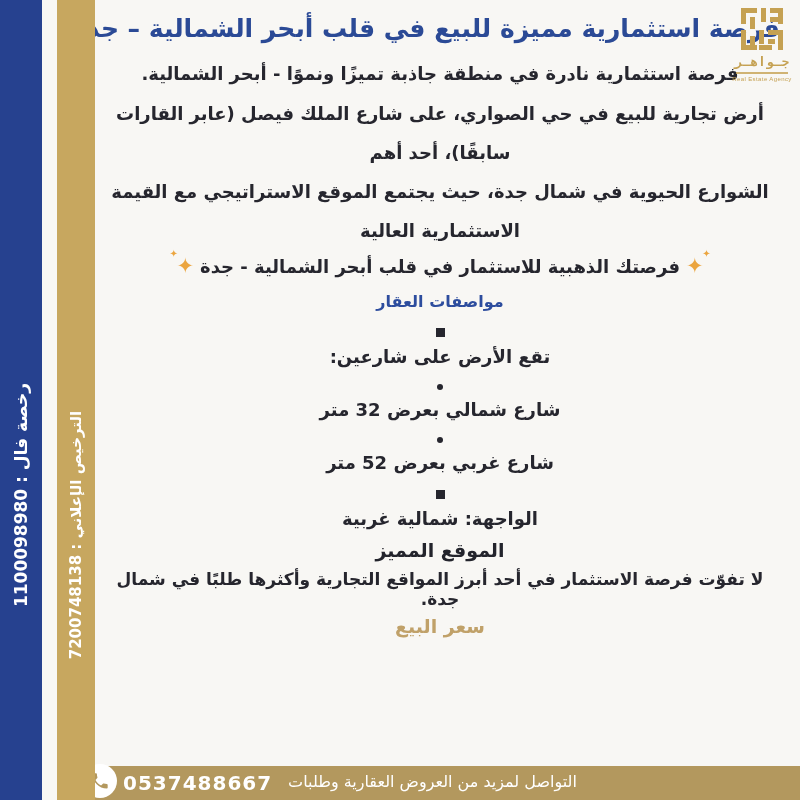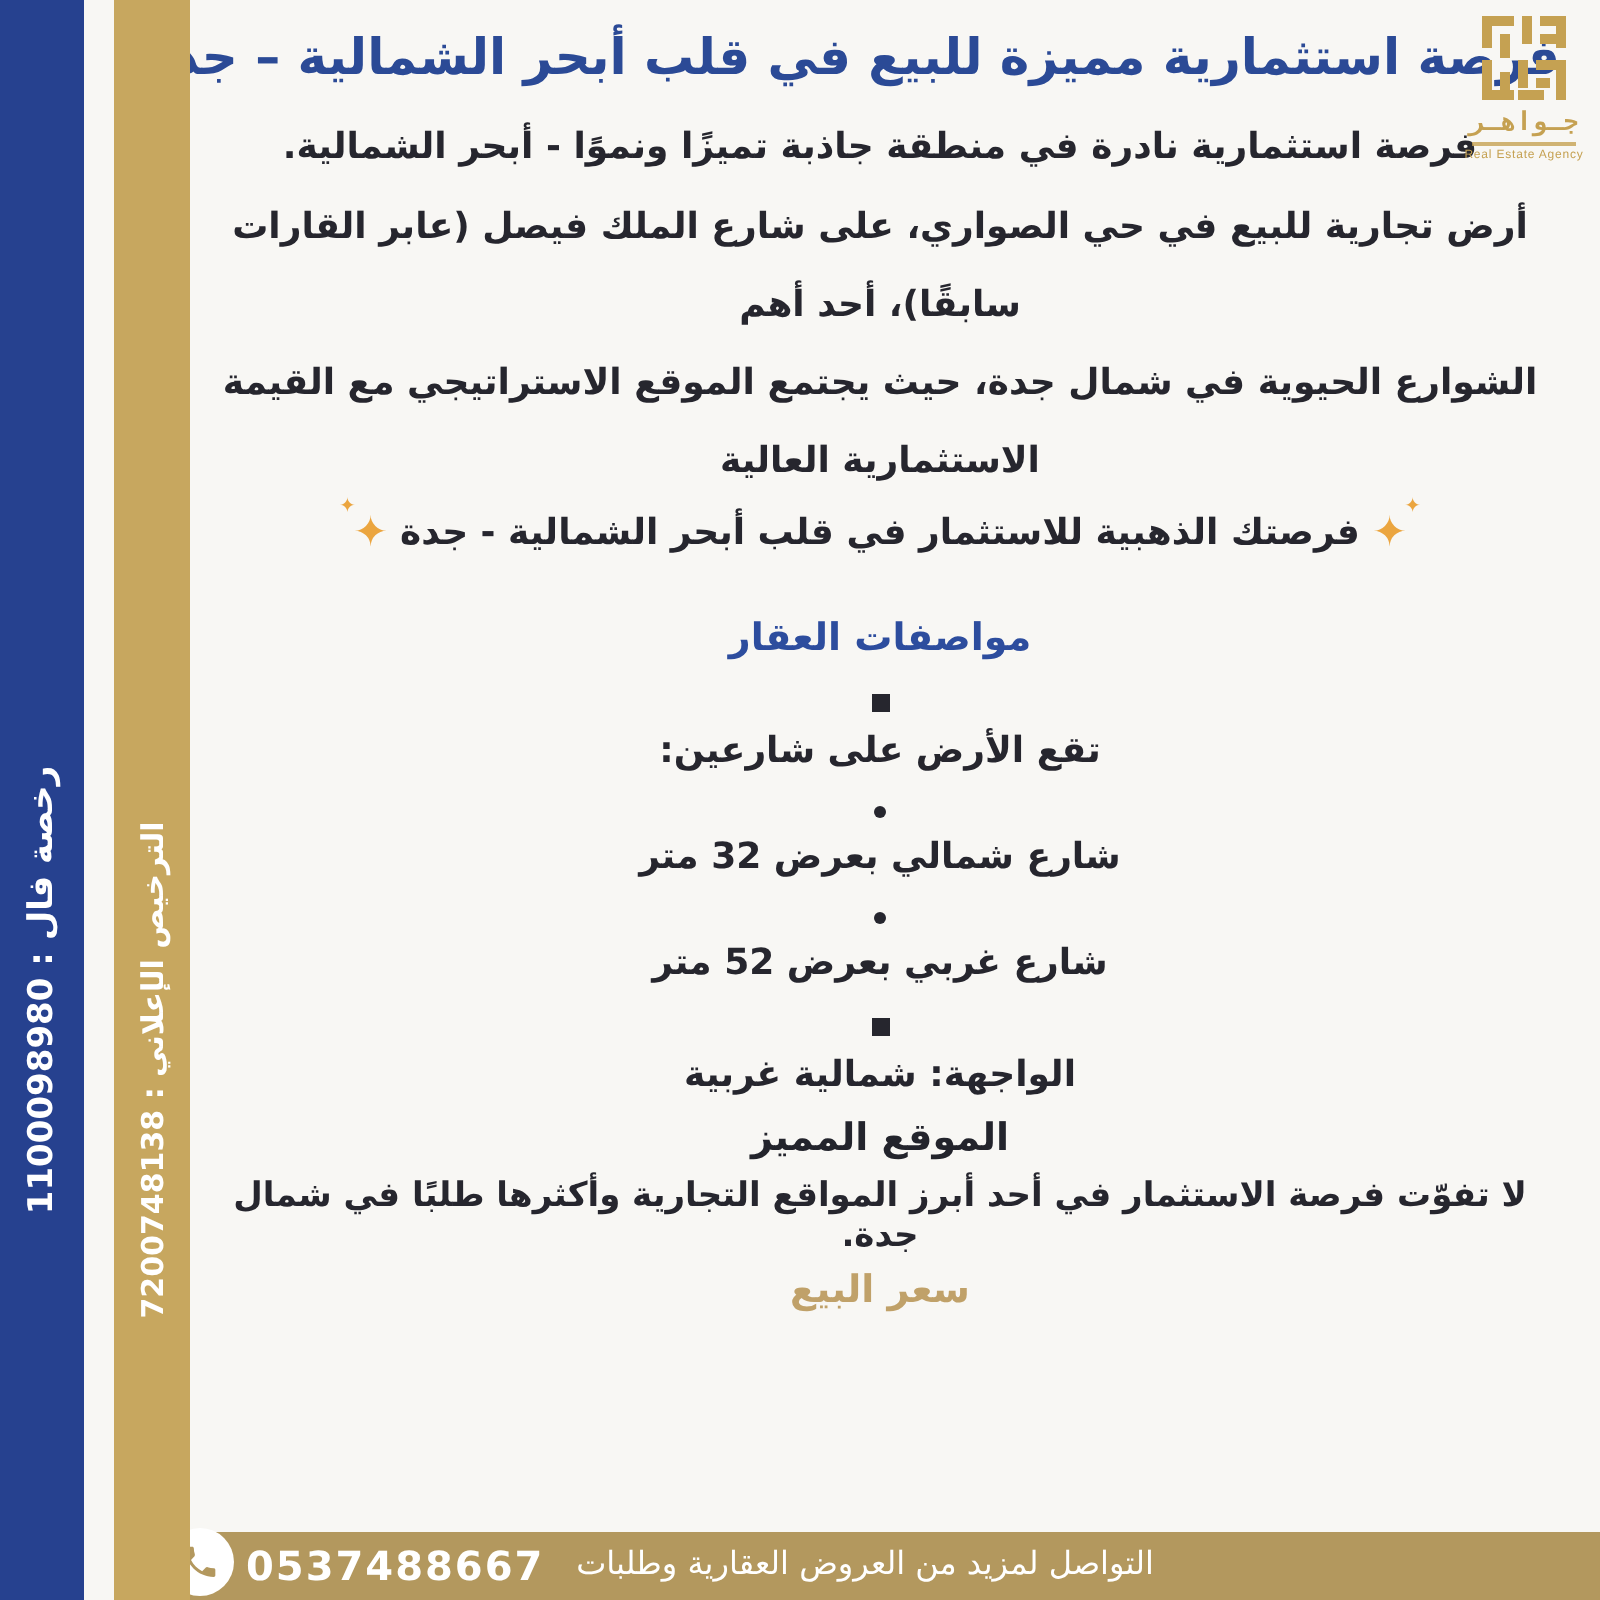--- a/index.html
+++ b/index.html
@@ -26,21 +26,21 @@
   
   .content { position:absolute; left:100px; top:0; width:680px; text-align:center; direction:rtl; color:#26262e; }
   .title { margin-top:14px; color:#2b4a96; font-size:25px; font-weight:bold; white-space:nowrap; }
   .intro-highlight { margin-top:20px; font-size:18px; font-weight:bold; }
   .para { margin-top:10px; font-size:18px; font-weight:bold; line-height:39px; }
   .golden-line { margin-top:4px; font-size:18px; font-weight:bold; display:flex; align-items:center; justify-content:center; gap:6px; }
   .sparkle { color:#eba53f; position:relative; display:inline-block; }
   .s-big { font-size:21px; }
   .s-small { font-size:10px; position:absolute; top:-6px; right:-7px; }
   .sparkle.flip .s-small { right:auto; left:-7px; }
-  h2.heading-blue { margin-top:30px; color:#2d4d9e; font-size:19px; font-weight:bold; }
+  h2.heading-blue { margin-top:14px; color:#2d4d9e; font-size:16px; font-weight:bold; }
   h2.heading-dark { margin-top:10px; color:#23242c; font-size:19px; font-weight:bold; }
   h2.heading-gold { margin-top:6px; color:#c0a169; font-size:19px; font-weight:bold; }
   .spec { margin-top:17px; font-size:18px; font-weight:bold; display:flex; align-items:center; justify-content:center; gap:9px;flex-direction:column; }
   .b-square { width:9px; height:9px; background:#26262e; display:inline-block; flex:0 0 auto; }
   .b-dot { width:6px; height:6px; border-radius:50%; background:#26262e; display:inline-block; flex:0 0 auto; }
   .cta { margin-top:8px; font-size:17px; font-weight:bold; }
 
   
   .footer-bar { position:absolute; left:95px; right:0; bottom:0; height:34px; background:#b3985e; z-index:4; }
   .phone-badge { position:absolute; left:-12px; top:-2px; width:34px; height:34px; background:#ffffff; border-radius:50%; display:flex; align-items:center; justify-content:center; }

